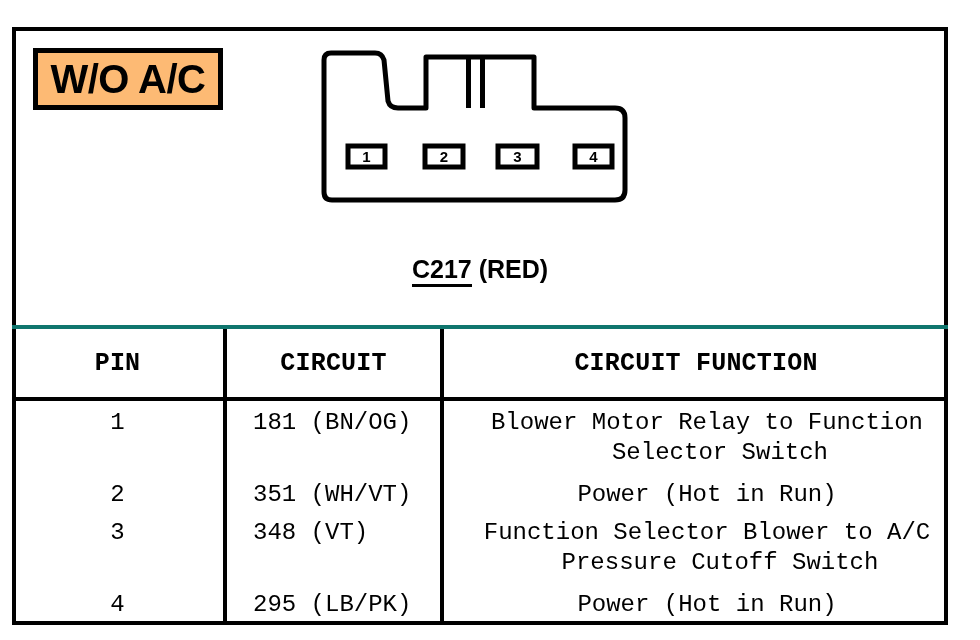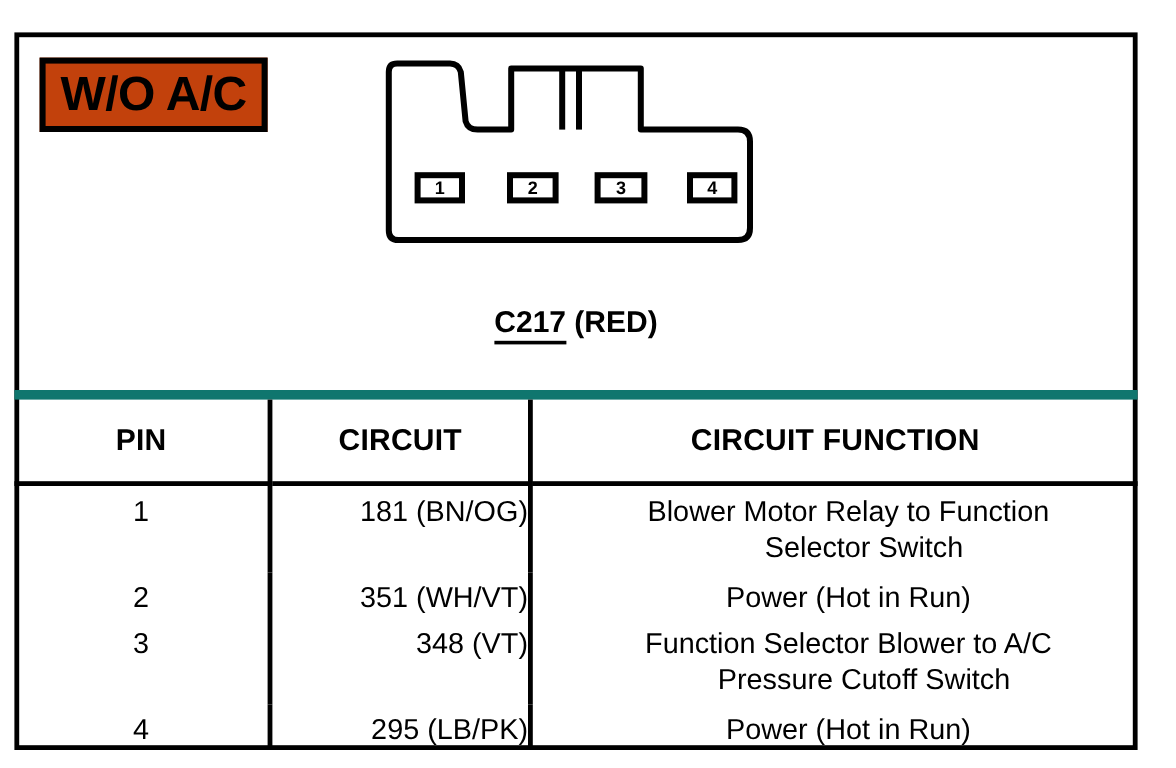--- a/index.html
+++ b/index.html
@@ -31,21 +31,21 @@
 
   
   #variant-badge {
     position: absolute;
     left: 33px;
     top: 48px;
     width: 190px;
     height: 62px;
     border: 5px solid #000;
     box-sizing: border-box;
-    background: #c2410c;
+    background: #fdba74;
     display: flex;
     align-items: center;
     justify-content: center;
   }
   #variant-badge span {
     font-size: 40px;
     font-weight: bold;
     letter-spacing: -0.5px;
     line-height: 1;
   }
@@ -96,21 +96,22 @@
   }
 
   
   #pin-table {
     position: absolute;
     left: 12px;
     top: 325px;
     width: 936px;
     height: 240px;
     box-sizing: border-box;
-    border-top: 8px solid #0f766e;
+    border-top: 4px solid #0f766e;
+    font-family: Liberation Mono, monospace;
   }
   #pin-table table {
     width: 100%;
     height: 100%;
     border-collapse: collapse;
     table-layout: fixed;
   }
   #pin-table col.c-pin      { width: 213px; }
   #pin-table col.c-circuit  { width: 217px; }
   #pin-table col.c-function { width: auto;  }
@@ -133,21 +134,21 @@
   #pin-table tbody td {
     padding: 0;
     font-size: 24px;
     font-weight: normal;
     vertical-align: top;
   }
   #pin-table tbody td.cell-pin {
     text-align: center;
   }
   #pin-table tbody td.cell-circuit {
-    text-align: right;
+    text-align: left;
     padding-left: 26px;
   }
   #pin-table tbody td.cell-function {
     text-align: center;
     padding-left: 22px;
   }
   #pin-table tbody tr.row-tall td { height: 72px; }
   #pin-table tbody tr.row-short td { height: 38px; }
 
   .cell-inner {

